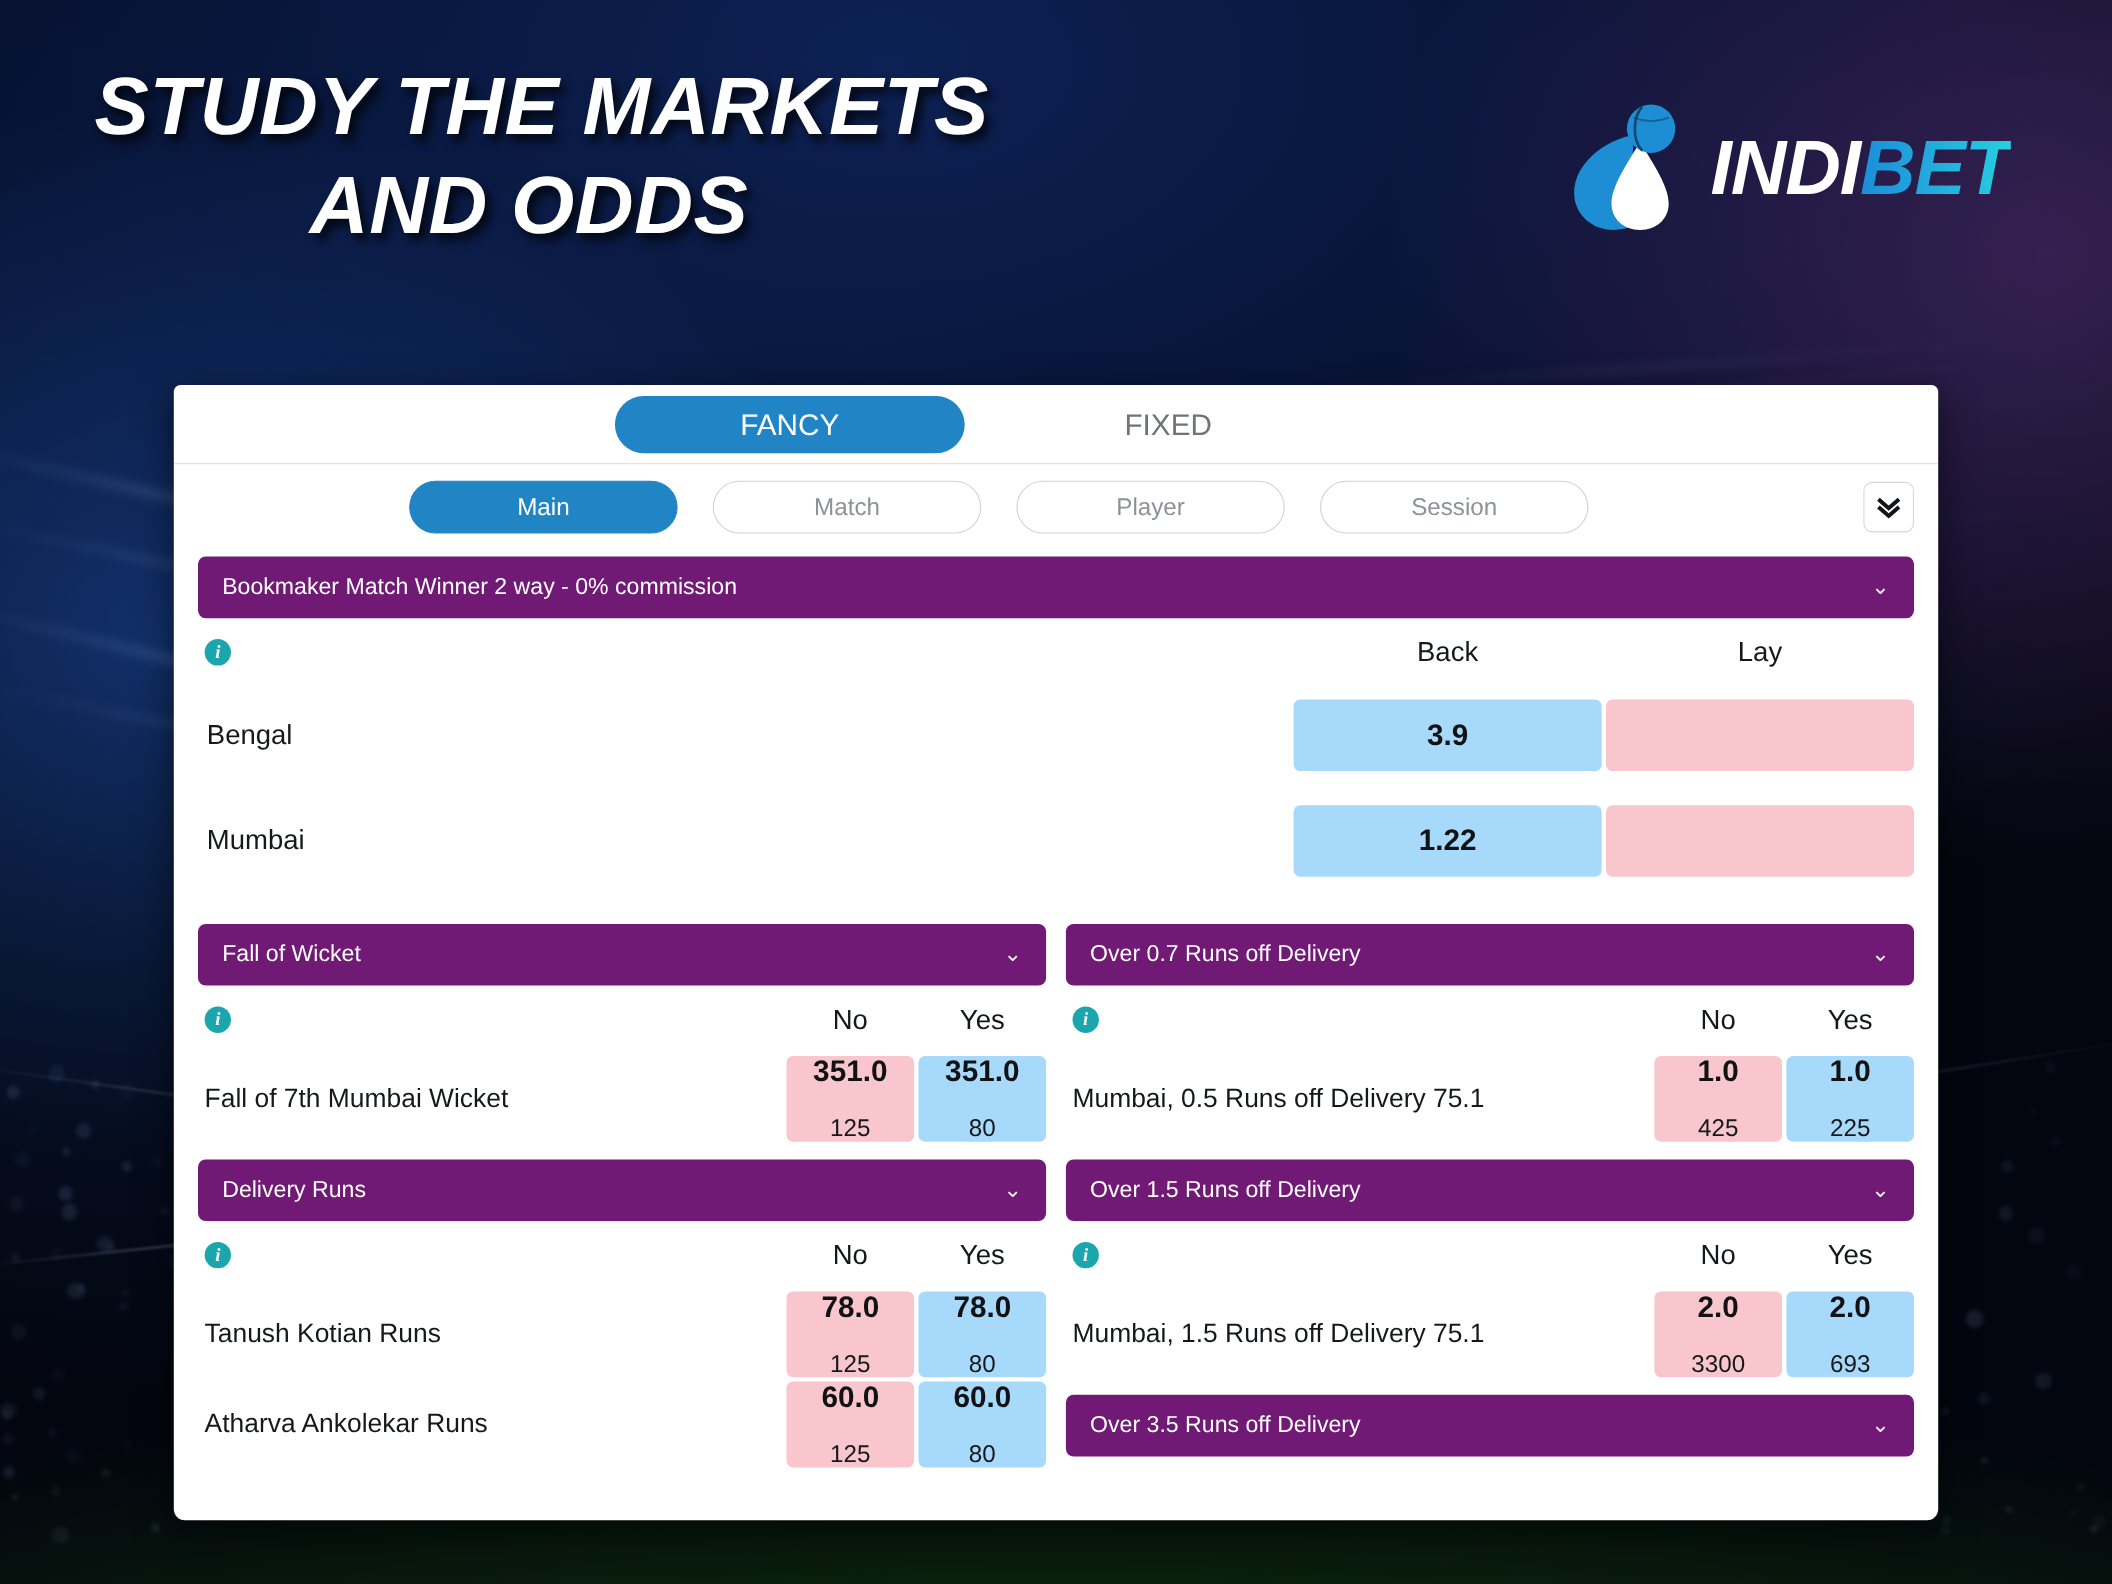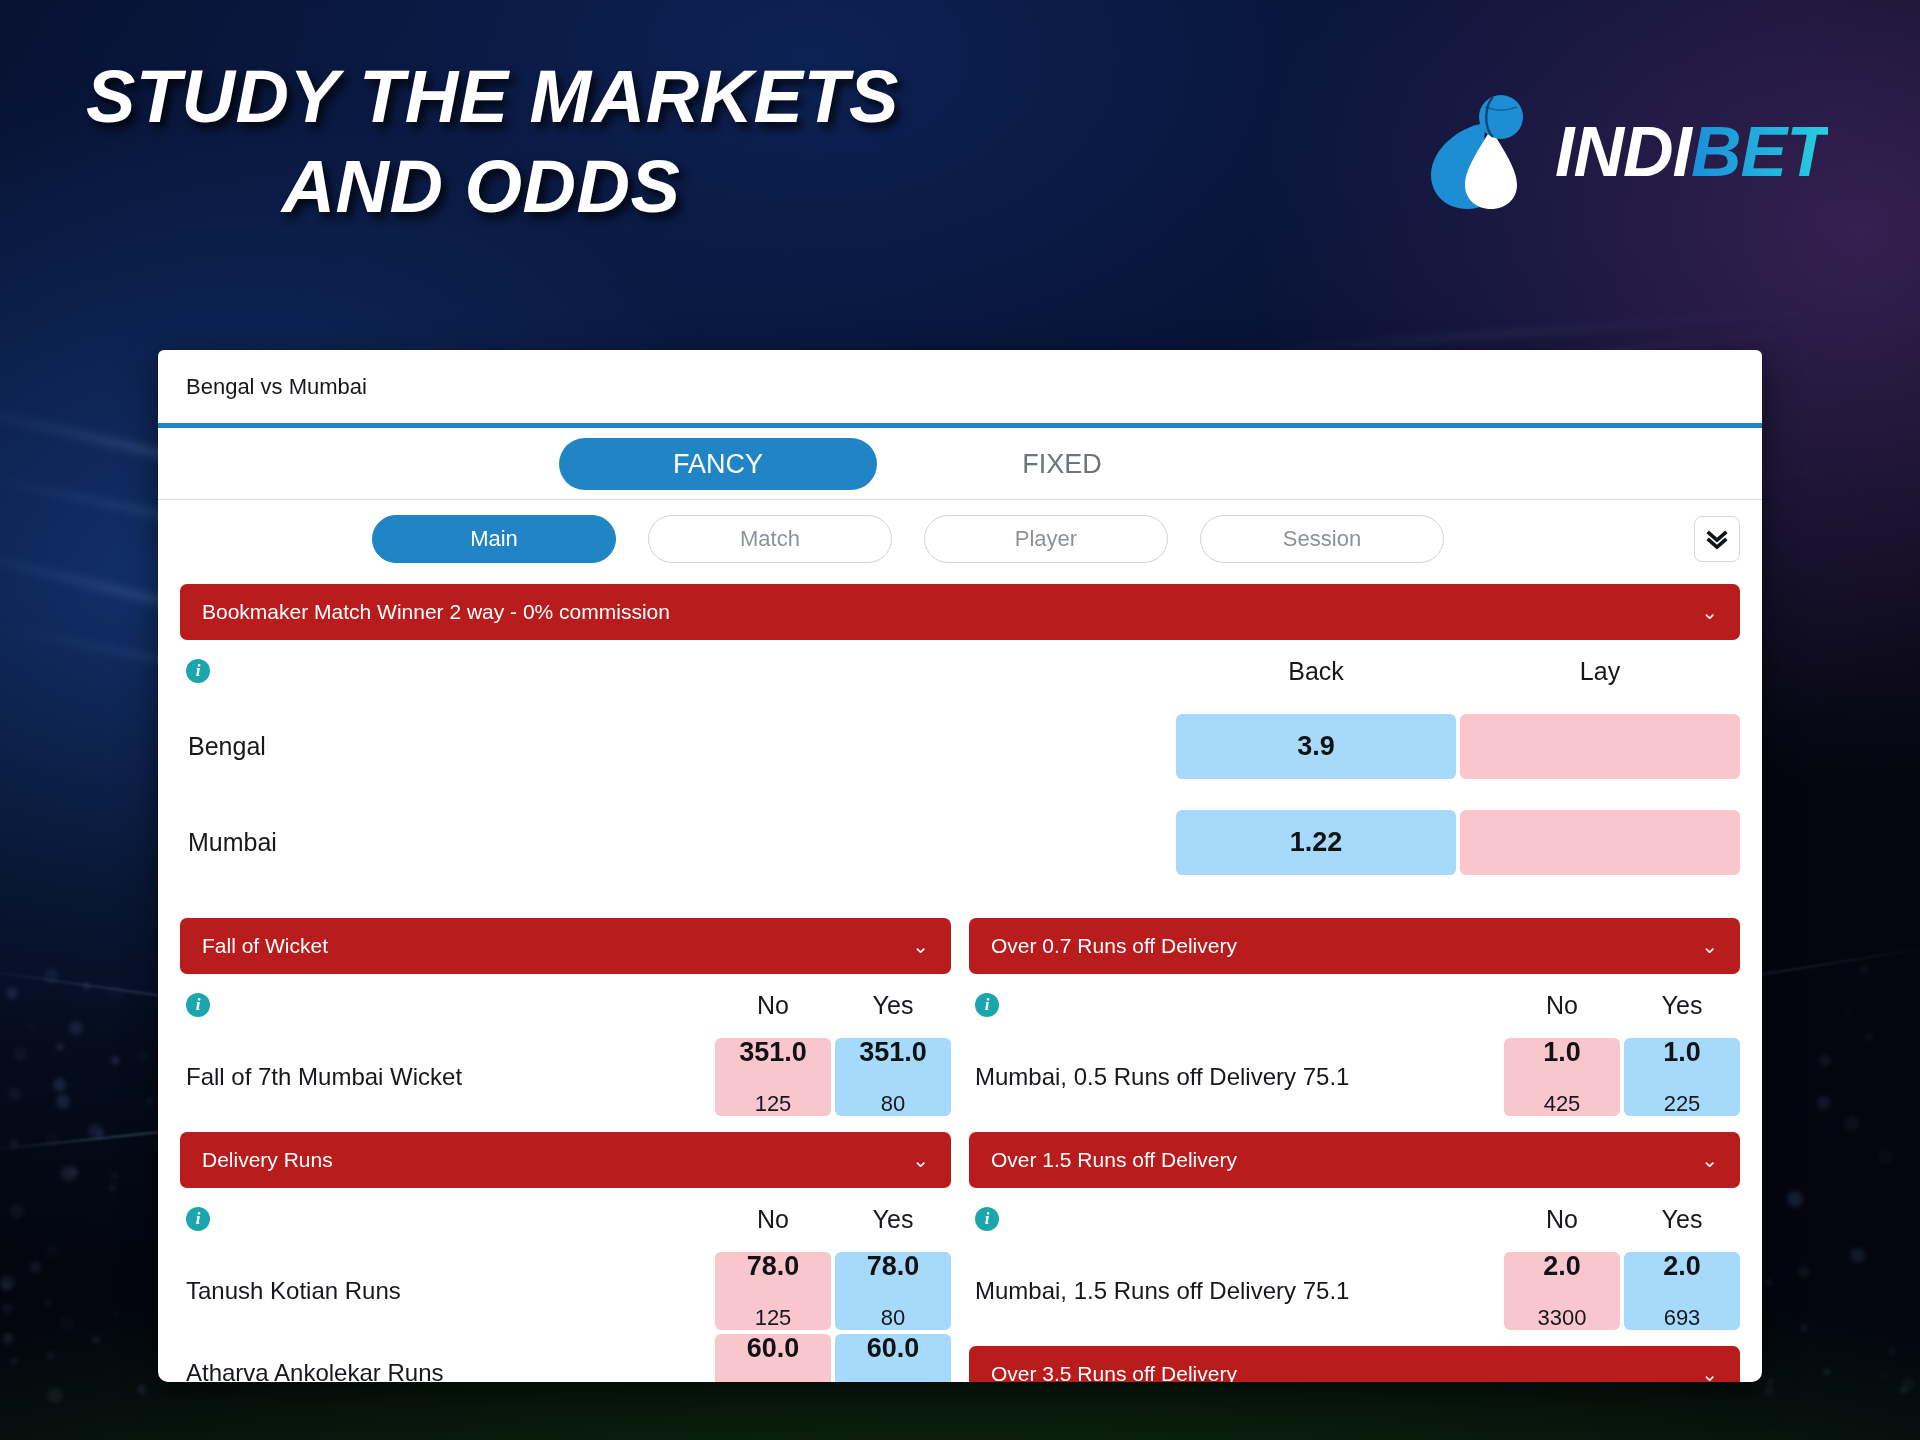--- a/index.html
+++ b/index.html
@@ -210,21 +210,21 @@
   
   #body-area {
     flex: 1 1 auto;
     padding: 6px 22px 0 22px;
     display: flex;
     flex-direction: column;
     gap: 0;
   }
 
   .mkt-header {
-    background: #b91c1c;
+    background: #701a75;
     color: #ffffff;
     border-radius: 7px;
     height: 56px;
     display: flex;
     align-items: center;
     justify-content: space-between;
     padding: 0 22px;
     font-size: 21px;
     cursor: pointer;
     user-select: none;
@@ -436,21 +436,20 @@
     <path d="M72 4 C64 12 62 34 72 44" fill="none" stroke="#0c2f52" stroke-width="2.4" opacity="0.75"></path>
     <path d="M64 14 C74 18 86 18 96 14" fill="none" stroke="#0c2f52" stroke-width="1.8" opacity="0.45"></path>
   </svg>
   <div id="logo-text">
     <span class="indi">INDI</span><span class="bet">BET</span>
   </div>
 </div>
 
 <div id="card">
 
-  <div id="match-title">Bengal vs Mumbai</div>
 
   <div id="mode-row">
     <div class="mode-btn active">FANCY</div>
     <div class="mode-btn inactive">FIXED</div>
   </div>
 
   <div id="filter-row">
     <div id="chips">
       <div class="chip active">Main</div>
       <div class="chip">Match</div>

